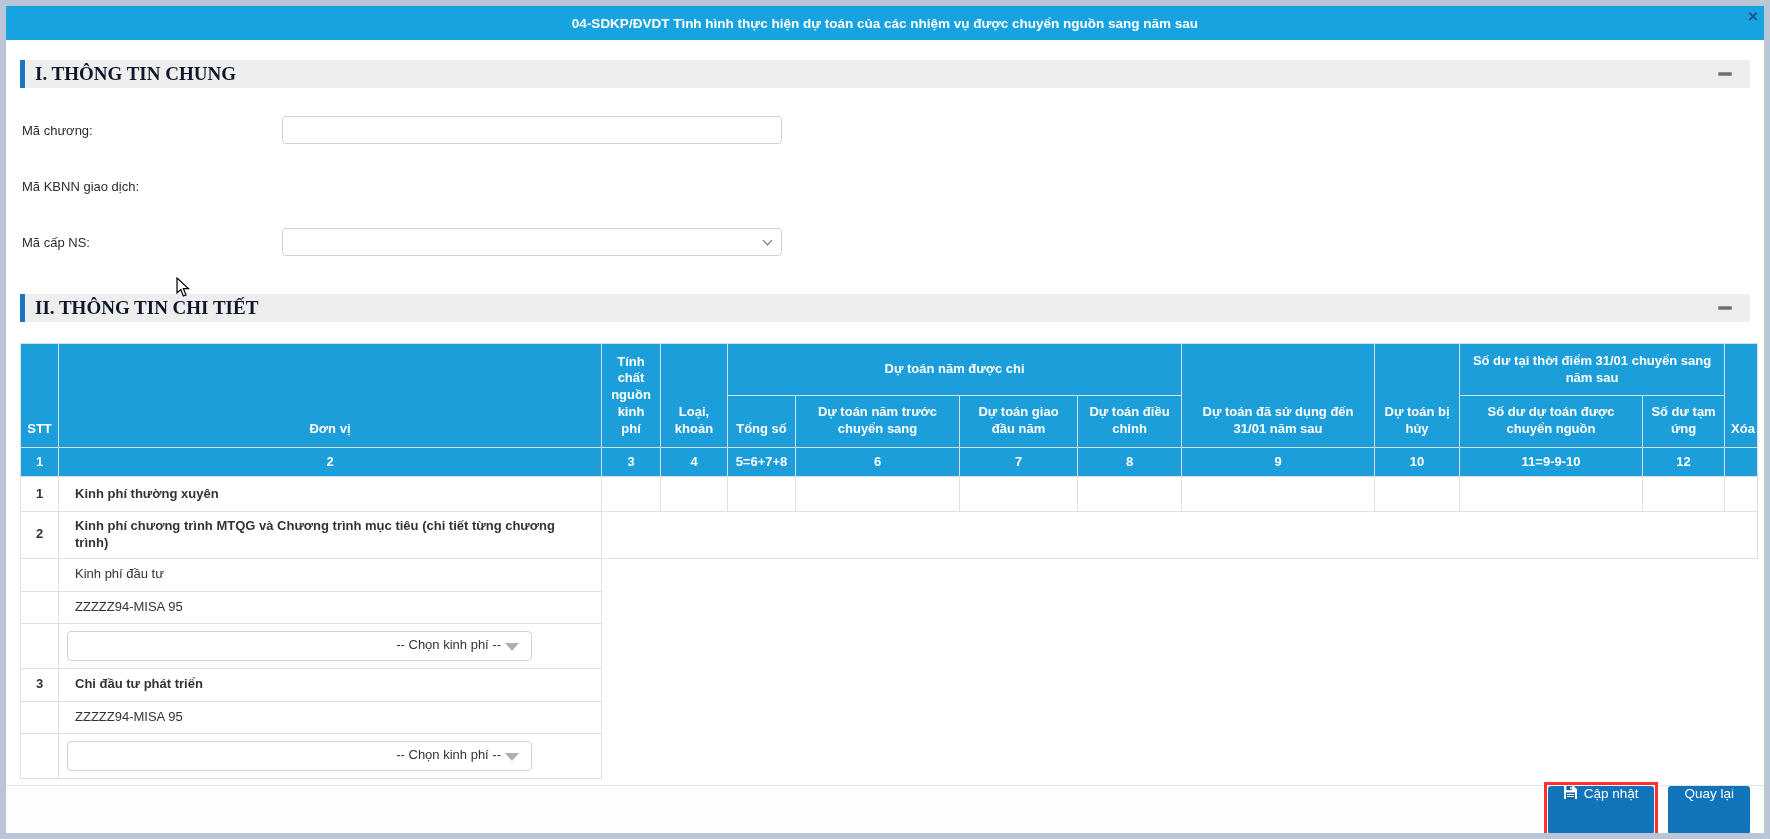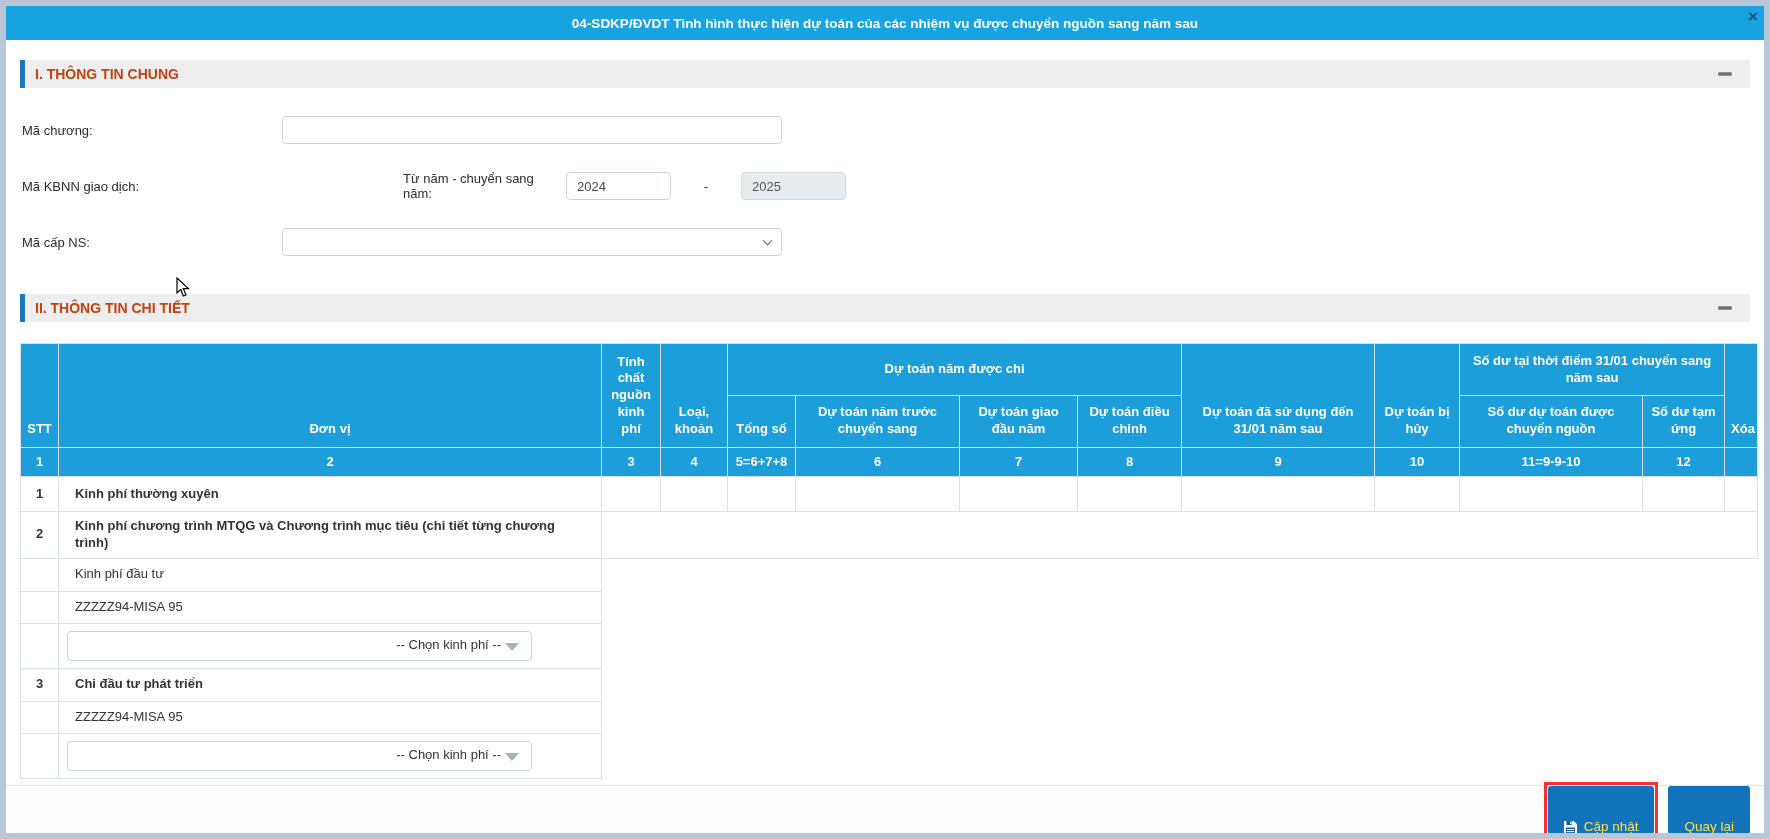--- a/index.html
+++ b/index.html
@@ -23,21 +23,21 @@
 
   .content { padding:0 14px; }
 
   .section-header {
     margin-top:20px; height:28px; background:#eeeeee;
     border-left:5px solid #1b76bd;
     display:flex; align-items:center; justify-content:space-between;
     padding:0 18px 0 10px;
   }
   .section-header.second { margin-top:38px; }
-  .section-title { color:#c2410c; font-weight:bold; font-size:14px; }
+  .section-title { color:#0f172a; font-weight:bold; font-size:19px;font-family:Liberation Serif, serif; }
   .collapse-icon { width:14px; height:4px; background:#6e6e6e; border:1px solid #8f8f8f; border-radius:1px; cursor:pointer; }
 
   .form-grid { margin-top:18px; }
   .form-row { display:flex; align-items:center; height:28px; margin-bottom:12px;margin-top:28px; }
   .lbl-left { width:262px; padding-left:2px; color:#2c2c2c; }
   .lbl-right { width:163px; color:#2c2c2c; }
   .right-group { margin-left:121px; display:flex; align-items:center; }
 
   input.txt, .sel-wrap select {
     height:28px; border:1px solid #ccd3da; border-radius:4px;
@@ -85,23 +85,23 @@
     border-top:8px solid #a5b2be;
   }
 
   .footer {
     position:absolute; left:0; right:0; bottom:0; height:48px;
     background:#fdfdfd; border-top:1px solid #e2e2e2;
     display:flex; align-items:center; justify-content:flex-end;
     padding-right:14px; gap:10px;
   }
   .btn {
-    height:48px; background:#1173ba; color:#fde047; border:none; border-radius:3px;
+    height:48px; background:#1173ba; color:#ffffff; border:none; border-radius:3px;
     font:inherit; font-size:13.5px; padding:0 16px; cursor:pointer;
-    display:flex; align-items:flex-end; gap:7px;
+    display:flex; align-items:flex-start; gap:7px;
   }
   .update-wrap { border:3px solid #ff2f2f; padding:1px; background:#fff; }
 
   .cursor-arrow { position:absolute; left:170px; top:271px; pointer-events:none; }
 </style>
 </head>
 <body>
 
 <div class="dialog">
 
@@ -118,26 +118,20 @@
     </div>
 
     <div class="form-grid">
       <div class="form-row">
         <span class="lbl-left">Mã chương:</span>
         <input class="txt" type="text" value="" style="">
       </div>
 
       <div class="form-row">
         <span class="lbl-left">Mã KBNN giao dịch:</span>
-        <div class="right-group">
-          <span class="lbl-right">Từ năm - chuyển sang năm:</span>
-          <input class="txt year" type="text" value="2024" style="">
-          <span class="dash">-</span>
-          <input class="txt year" type="text" disabled="" value="2025" style="">
-        </div>
       </div>
 
       <div class="form-row">
         <span class="lbl-left">Mã cấp NS:</span>
         <div class="sel-wrap">
           <select><option></option></select>
           <span class="sel-chevron"></span>
         </div>
       </div>
     </div>

